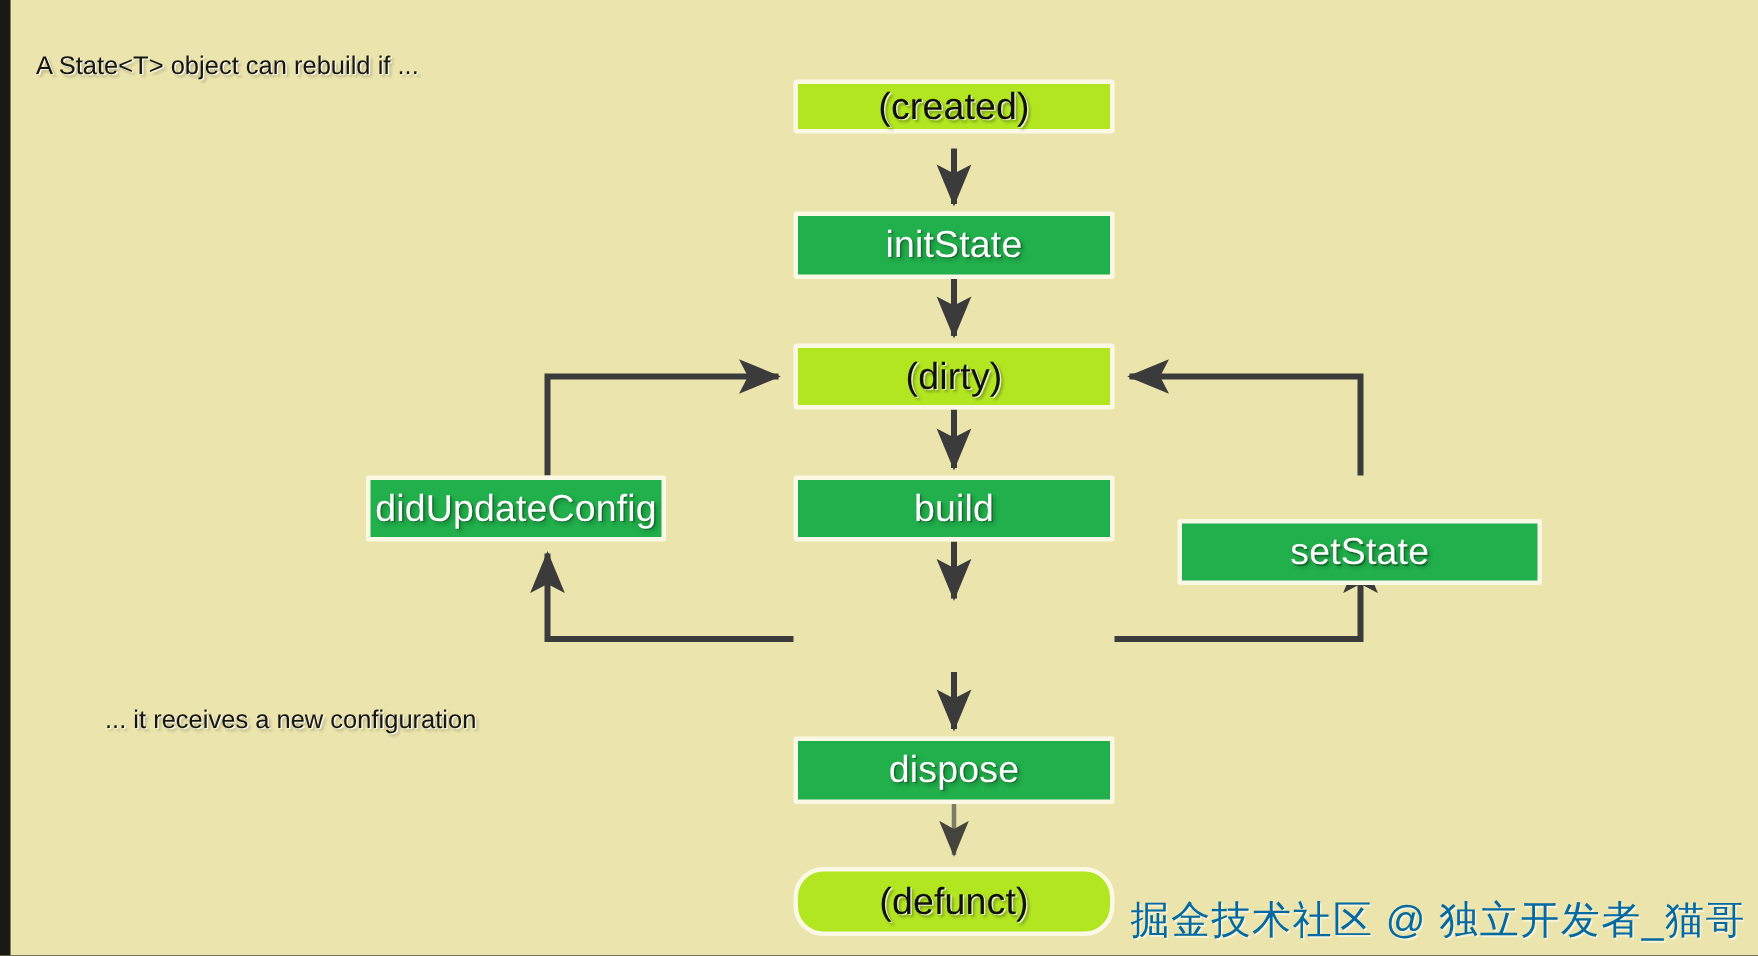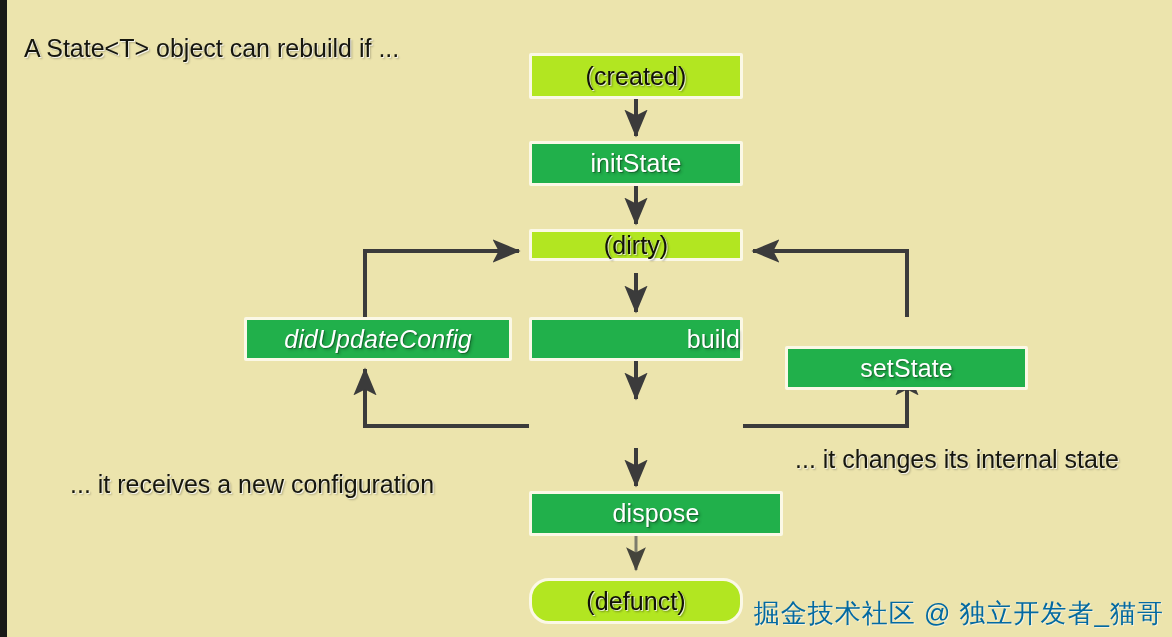--- a/index.html
+++ b/index.html
@@ -33,21 +33,21 @@
   }
   .method{
     background:#21b04b;
     color:#ffffff;
     font-size:25px;
     text-shadow:1px 1px 0 rgba(0,0,0,.28), 2px 2px 3px rgba(0,0,0,.25);
   }
   .caption{
     position:absolute;
     color:#16160e;
-    font-size:25px;
+    font-size:17px;
     white-space:nowrap;
     text-shadow:1px 1px 0 rgba(255,255,255,.8), 2px 2px 2px rgba(0,0,0,.22);
     z-index:2;
   }
   #title{left:17px;top:34px;}
   #cap-left{left:63px;top:470px;text-align:right;}
   #cap-right{left:788px;top:445px;}
   #watermark{
     position:absolute;right:8px;bottom:6px;
     font-size:26px;
@@ -92,52 +92,51 @@
       <path d="M736,426 L900,426 L900,369" marker-end="url(#ah)"></path>
 
       <path d="M900,317 L900,251 L746,251" marker-end="url(#ah)"></path>
     </g>
 
     <line x1="629" y1="536" x2="629" y2="570" stroke="#7c7c6c" stroke-width="3" fill="none" marker-end="url(#ahf)"></line>
   </svg>
 
   <div class="caption" id="title">A State&lt;T&gt; object can rebuild if ...</div>
 
-  <div class="node state" style="left:522px;top:53px;width:214px;height:46px;">
+  <div class="node state" style="left:522px;top:53px;width:214px;height:36px;">
     <span>(created)</span>
   </div>
 
   <div class="node method" style="left:522px;top:141px;width:214px;height:45px;">
     <span>initState</span>
   </div>
 
-  <div class="node state" style="left:522px;top:229px;width:214px;height:32px;">
+  <div class="node state" style="left:522px;top:229px;width:214px;height:44px;">
     <span>(dirty)</span>
   </div>
 
-  <div class="node method" style="left:237px;top:317px;width:268px;height:44px;font-style:italic;">
+  <div class="node method" style="left:237px;top:317px;width:200px;height:44px;">
     <span>didUpdateConfig</span>
   </div>
 
-  <div class="node method" style="left:522px;top:317px;width:214px;height:44px;justify-content:flex-end;">
+  <div class="node method" style="left:522px;top:317px;width:214px;height:44px;">
     <span>build</span>
   </div>
 
   <div class="node method" style="left:778px;top:317px;width:243px;height:44px;margin-top:29px;">
     <span>setState</span>
   </div>
 
 
-  <div class="node method" style="left:522px;top:491px;width:254px;height:45px;">
+  <div class="node method" style="left:522px;top:491px;width:214px;height:45px;">
     <span>dispose</span>
   </div>
 
   <div class="node state" style="left:522px;top:578px;width:214px;height:46px;border-radius:20px;">
     <span>(defunct)</span>
   </div>
 
   <div class="caption" id="cap-left">... it receives a new configuration</div>
 
-  <div class="caption" id="cap-right">... it changes its internal state</div>
 
   <div id="watermark">掘金技术社区 @ 独立开发者_猫哥</div>
 
 </div>
 
 </body></html>

